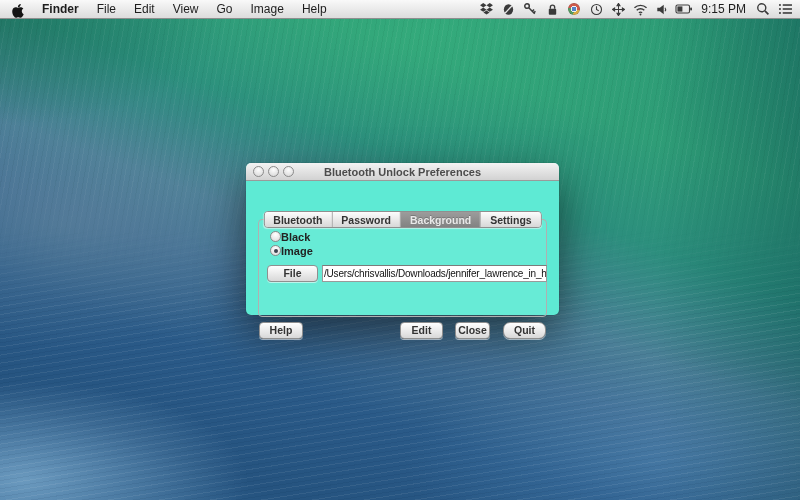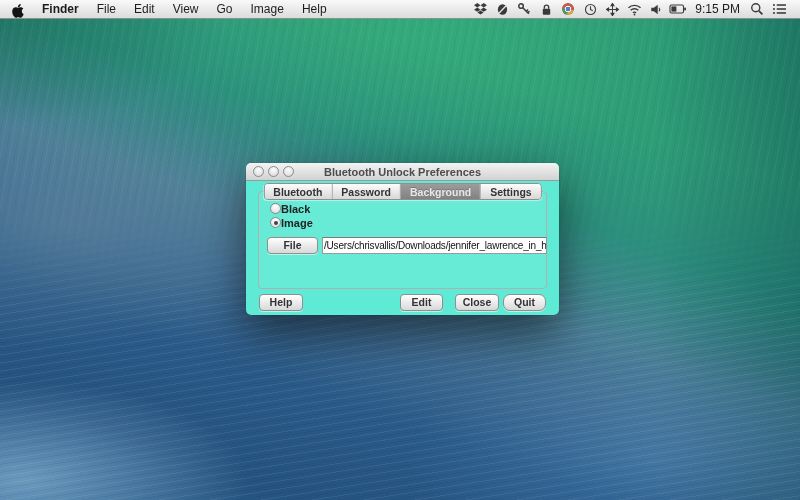--- a/index.html
+++ b/index.html
@@ -36,21 +36,21 @@
     position:absolute; top:0; left:0; right:0; height:19px;
     background:linear-gradient(#f9f9f9, #dcdcdc);
     border-bottom:1px solid #8e8e8e;
     display:flex; align-items:center; font-size:12px; color:#1d1d1d;
     z-index:50;
   }
   .menu-left { display:flex; align-items:flex-end; height:100%; }
   .menu-item { padding:0 9px; line-height:18px; height:100%; display:flex; align-items:center; }
   .menu-item.app-name { font-weight:bold; }
   .apple-wrap { padding:0 9px 0 12px; display:flex; align-items:center; }
-  .menu-right { margin-left:auto; display:flex; align-items:center; height:100%; padding-right:10px; }
+  .menu-right { margin-left:auto; display:flex; align-items:center; height:100%; padding-right:4px; }
   .status-icon { display:flex; align-items:center; justify-content:center; width:22px; height:100%; opacity:.85; }
   .status-icon svg { display:block; }
   .clock { padding:0 6px; font-size:12px; }
   .browser-ball {
     width:12px; height:12px; border-radius:50%;
     background:
       radial-gradient(circle at 50% 50%, #3a70c0 0 27%, #f2f2f2 27% 38%, transparent 38%),
       conic-gradient(#c8402f 0 28%, #d9a32a 28% 52%, #3d8d4a 52% 78%, #c8402f 78% 100%);
     box-shadow:0 0 0 .5px rgba(0,0,0,.35) inset;
   }
@@ -68,21 +68,21 @@
     border-bottom:1px solid #9a9a9a;
     position:relative; display:flex; align-items:center; justify-content:center;
   }
   .title { font-size:11px; font-weight:bold; color:#4c4c4c; }
   .traffic { position:absolute; left:7px; top:3px; display:flex; gap:4px; }
   .tl {
     width:11px; height:11px; border-radius:50%;
     border:1px solid #8b8b8b;
     background:radial-gradient(circle at 50% 32%, #fdfdfd, #d4d4d4);
   }
-  .win-content { position:relative; height:calc(100% - 18px); }
+  .win-content { position:relative; height:calc(100% - 18px);margin-top:28px; }
 
   .groupbox {
     position:absolute; left:12px; top:10px; width:289px; height:98px;
     border:1px solid #b0b0b0; border-radius:4px;
     background:rgba(255,255,255,.06);
   }
   .tabs {
     position:absolute; top:2px; left:50%; transform:translateX(-50%);
     display:flex; height:17px; z-index:5;
     border:1px solid #8f8f8f; border-radius:4px; overflow:hidden;
@@ -119,21 +119,21 @@
   }
   .file-btn { left:21px; top:56px; width:51px; }
   .file-field {
     position:absolute; left:76px; top:56px; width:225px; height:17px;
     background:#fff; border:1px solid #9a9a9a; border-top-color:#7b7b7b;
     font-size:10px; letter-spacing:-.2px; line-height:15px; color:#111;
     white-space:nowrap; overflow:hidden; padding:0 1px;
   }
   .help-btn  { left:13px;  top:113px; width:44px; }
   .save-btn  { left:154px; top:113px; width:43px; }
-  .close-btn { left:209px; top:113px; width:44px; }
+  .close-btn { left:209px; top:113px; width:35px; }
   .quit-btn  { left:257px; top:113px; width:43px;border-radius:7px; }
 </style>
 </head>
 <body>
 
 <div class="wallpaper">
   <div class="tex-top"></div>
   <div class="tex-bottom"></div>
 </div>
 

